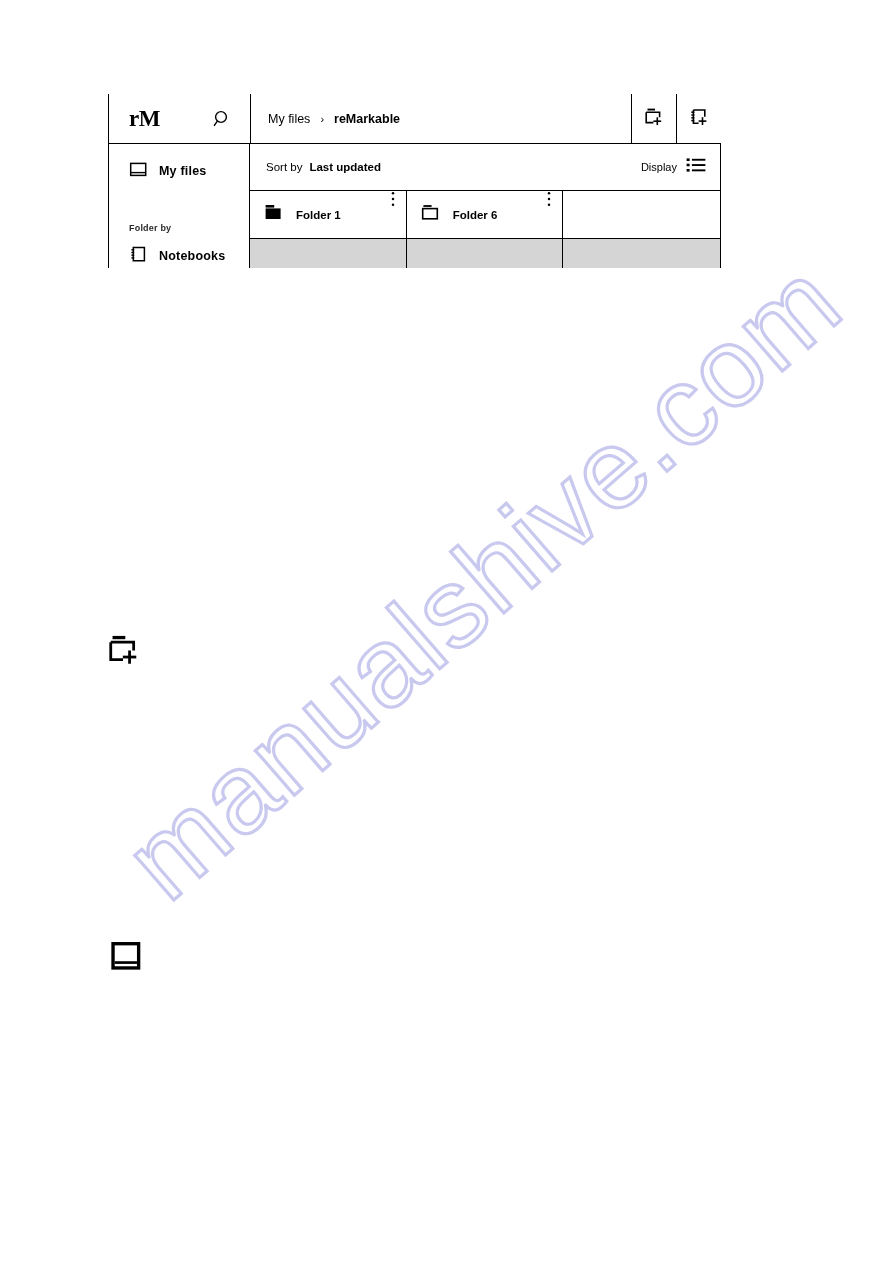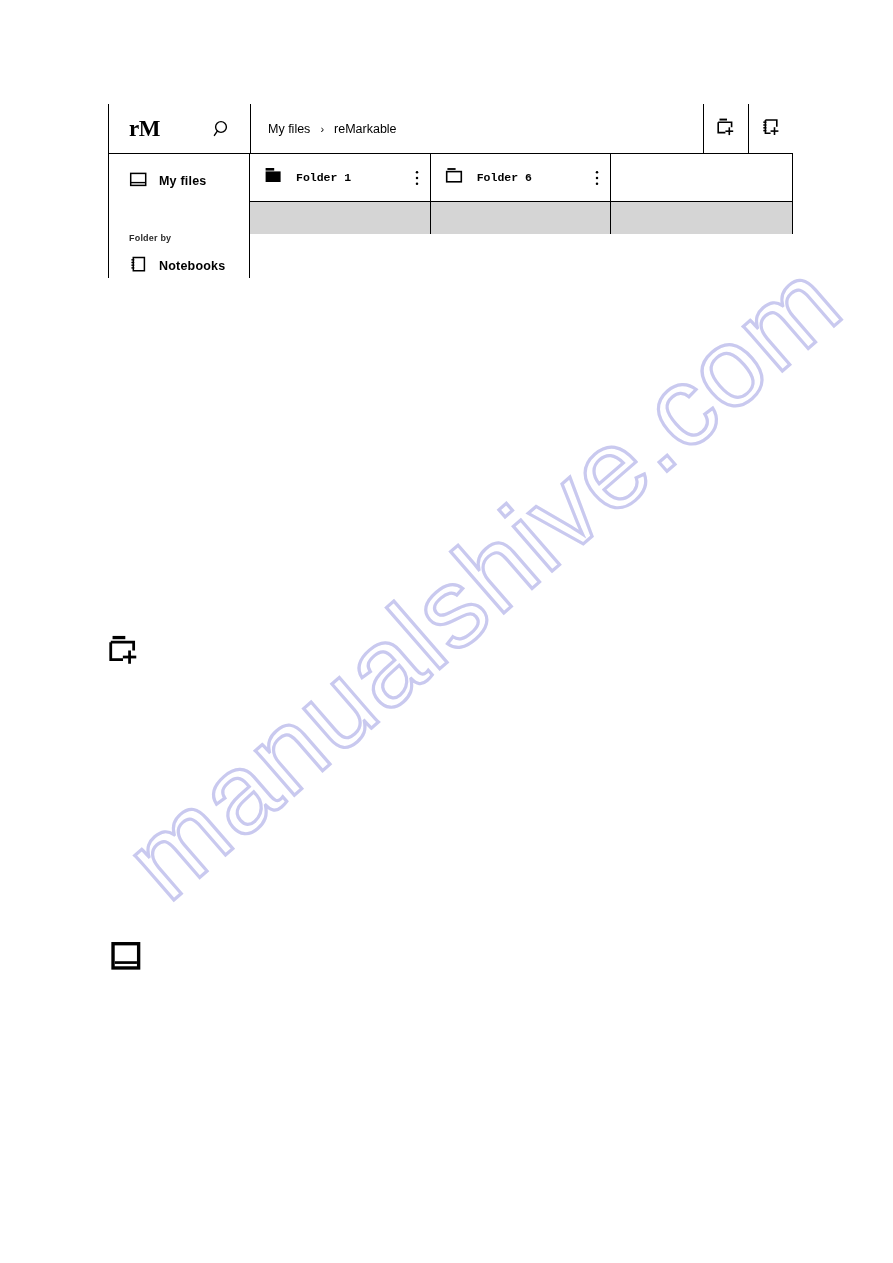--- a/index.html
+++ b/index.html
@@ -25,22 +25,22 @@
     height: 1263px;
     pointer-events: none;
     z-index: 5;
   }
   .watermark svg { display: block; }
 
   
   .app-window {
     position: absolute;
     left: 108px;
-    top: 104px;
-    width: 685px;
+    top: 94px;
+    width: 613px;
     height: 174px;
     overflow: hidden;
     background: #ffffff;
     z-index: 10;
   }
 
   
   .topbar {
     display: flex;
     height: 50px;
@@ -73,21 +73,21 @@
     align-items: center;
     padding-left: 17px;
     font-size: 12.5px;
   }
   .crumb-parent { font-weight: normal; }
   .crumb-sep {
     margin: 0 10px;
     font-size: 11px;
     font-weight: normal;
   }
-  .crumb-current { font-weight: normal; }
+  .crumb-current { font-weight: bold; }
 
   .topbar-actions {
     display: flex;
     flex: 0 0 auto;
   }
   .icon-btn {
     width: 45px;
     display: flex;
     align-items: center;
     justify-content: center;
@@ -159,27 +159,25 @@
     display: flex;
     height: 48px;
     flex: 0 0 48px;
     border-bottom: 1.5px solid #000;
     border-right: 1.5px solid #000;
     box-sizing: border-box;
   }
   .grid-cell {
     flex: 1 1 33.33%;
     display: flex;
-    align-items: center;
     justify-content: space-between;
     padding: 0 11px 0 14px;
     box-sizing: border-box;
     border-right: 1.5px solid #000;
     min-width: 0;
-    font-family: Liberation Mono, monospace;
   }
   .grid-cell:last-child { border-right: none; }
   .grid-cell.empty { }
   .cell-left { display: flex; align-items: center; gap: 11px; min-width: 0; }
   .cell-label {
     font-size: 11.5px;
     font-weight: bold;
     white-space: nowrap;
     overflow: hidden;
   }
@@ -282,20 +280,39 @@
             <line x1="2.4" y1="10.2" x2="5.3" y2="10.2" stroke="#000" stroke-width="1.4"></line>
             <line x1="2.4" y1="12.9" x2="5.3" y2="12.9" stroke="#000" stroke-width="1.4"></line>
           </svg>
         </span>
         <span class="side-item-label">Notebooks</span>
       </div>
     </div>
 
     <div class="content-col">
 
+      <div class="toolbar">
+        <div class="sort-group">
+          <span class="sort-label">Sort by</span>
+          <span class="sort-value">Last updated</span>
+        </div>
+        <div class="display-group">
+          <span class="display-label">Display</span>
+          <span>
+            <svg width="20" height="16" viewBox="0 0 20 16">
+              <rect x="0.6" y="1.4" width="3.0" height="2.6" fill="#000"></rect>
+              <rect x="0.6" y="6.7" width="3.0" height="2.6" fill="#000"></rect>
+              <rect x="0.6" y="12.0" width="3.0" height="2.6" fill="#000"></rect>
+              <rect x="5.9" y="1.8" width="13.5" height="1.9" fill="#000"></rect>
+              <rect x="5.9" y="7.1" width="13.5" height="1.9" fill="#000"></rect>
+              <rect x="5.9" y="12.4" width="13.5" height="1.9" fill="#000"></rect>
+            </svg>
+          </span>
+        </div>
+      </div>
 
       <div class="grid-row">
 
         <div class="grid-cell">
           <span class="cell-left">
             <span>
               <svg width="21" height="19" viewBox="0 0 21 19">
                 <rect x="1.6" y="2.0" width="8.6" height="2.6" fill="#000"></rect>
                 <rect x="1.6" y="5.4" width="15.0" height="10.6" fill="#000"></rect>
               </svg>

